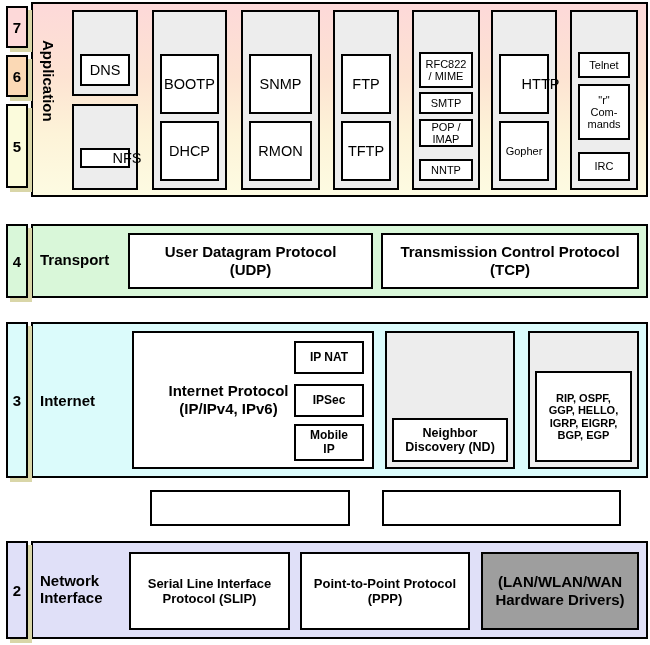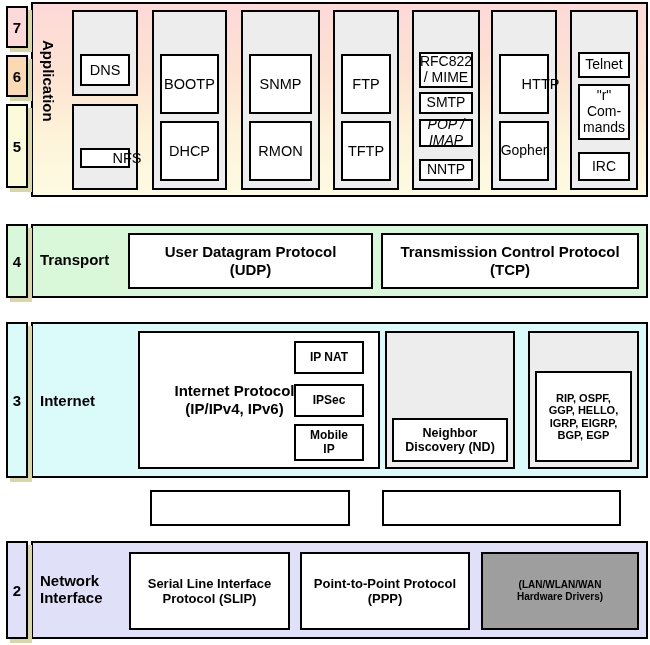--- a/index.html
+++ b/index.html
@@ -90,21 +90,21 @@
     border:2px solid #000;
     box-sizing:border-box;
     display:flex;align-items:center;justify-content:center;
     text-align:center;
     color:#000;
     line-height:1.12;
     z-index:7;
   }
   .p-big{font-weight:normal;font-size:14.5px;}
   .p-med{font-weight:bold;font-size:12px;}
-  .p-sm{font-weight:normal;font-size:14px;}
+  .p-sm{font-weight:normal;font-size:11px;}
   .p-xsm{font-weight:normal;font-size:11px;}
 
   
   .wide{
     position:absolute;
     background:#ffffff;
     border:2px solid #000;
     box-sizing:border-box;
     display:flex;align-items:center;justify-content:center;
     text-align:center;
@@ -174,21 +174,21 @@
 Transfer</div>
   <div class="proto p-big" style="left:341px;top:54px;width:50px;height:60px;">FTP</div>
   <div class="proto p-big" style="left:341px;top:121px;width:50px;height:60px;">TFTP</div>
 
   <div class="group" style="left:412px;top:10px;width:68px;height:180px;"></div>
   <div class="group-title" style="left: 418px; top: 13px; width: 62px; white-space: pre-line;">E-Mail &amp;
 News</div>
   <div class="proto p-sm" style="left: 419px; top: 52px; width: 54px; height: 36px; white-space: pre-line;">RFC822
 / MIME</div>
   <div class="proto p-sm" style="left:419px;top:92px;width:54px;height:22px;">SMTP</div>
-  <div class="proto p-sm" style="left: 419px; top: 119px; width: 54px; height: 28px; white-space: pre-line; font-style: italic;">POP /
+  <div class="proto p-sm" style="left: 419px; top: 119px; width: 54px; height: 28px; white-space: pre-line;">POP /
 IMAP</div>
   <div class="proto p-sm" style="left:419px;top:159px;width:54px;height:22px;">NNTP</div>
 
   <div class="group" style="left:491px;top:10px;width:66px;height:180px;"></div>
   <div class="group-title" style="left: 497px; top: 13px; width: 60px; white-space: pre-line;">WWW &amp;
 Gopher</div>
   <div class="proto p-big" style="left:499px;top:54px;width:50px;height:60px;padding-left:33px;">HTTP</div>
   <div class="proto p-sm" style="left:499px;top:121px;width:50px;height:60px;">Gopher</div>
 
   <div class="group" style="left:570px;top:10px;width:68px;height:180px;"></div>
@@ -206,21 +206,21 @@
 (TCP)</div>
   <div class="wide" style="left: 128px; top: 233px; width: 245px; height: 56px; font-size: 15px; white-space: pre-line;">User Datagram Protocol
 (UDP)</div>
 
   <div class="band band-internet" style="left:31px;top:322px;width:617px;height:156px;"></div>
 
   <div class="watermark" style="left:56px;top:344px;">The TCP/IP Guide</div>
 
   <div class="bandlabel" style="left:40px;top:393px;width:84px;font-size:15px;">Internet</div>
 
-  <div class="wide" style="left:132px;top:331px;width:242px;height:138px;font-size:15px;justify-content:flex-start;padding-left:12px;text-align:center;margin-left:6px;">
+  <div class="wide" style="left:132px;top:331px;width:242px;height:138px;font-size:15px;justify-content:flex-start;padding-left:12px;text-align:center;">
     <span style="width: 165px; display: block; white-space: pre-line;">Internet Protocol
 (IP/IPv4, IPv6)</span>
   </div>
   <div class="proto p-med" style="left:294px;top:341px;width:70px;height:33px;">IP NAT</div>
   <div class="proto p-med" style="left:294px;top:384px;width:70px;height:33px;">IPSec</div>
   <div class="proto p-med" style="left: 294px; top: 424px; width: 70px; height: 37px; white-space: pre-line;">Mobile
 IP</div>
 
   <div class="subpanel" style="left:385px;top:331px;width:130px;height:138px;"></div>
   <div class="subpanel-title" style="left: 391px; top: 335px; width: 120px; white-space: pre-line;">IP Support
@@ -238,16 +238,16 @@
 
   <div class="wide" style="left:150px;top:490px;width:200px;height:36px;font-size:13px;"></div>
   <div class="wide" style="left:382px;top:490px;width:239px;height:36px;font-size:13px;"></div>
 
   <div class="band band-netif" style="left:31px;top:541px;width:617px;height:98px;"></div>
   <div class="bandlabel" style="left:40px;top:573px;width:88px;font-size:15px;">Network Interface</div>
   <div class="wide" style="left: 129px; top: 552px; width: 161px; height: 78px; font-size: 13px; white-space: pre-line;">Serial Line Interface
 Protocol (SLIP)</div>
   <div class="wide" style="left: 300px; top: 552px; width: 170px; height: 78px; font-size: 13px; white-space: pre-line;">Point-to-Point Protocol
 (PPP)</div>
-  <div class="wide gray" style="left: 481px; top: 552px; width: 158px; height: 78px; font-size: 10px; white-space: pre-line;">(LAN/WLAN/WAN
+  <div class="wide gray" style="left: 481px; top: 552px; width: 158px; height: 78px; font-size: 15px; white-space: pre-line;">(LAN/WLAN/WAN
 Hardware Drivers)</div>
 
 </div>
 
 </body></html>

